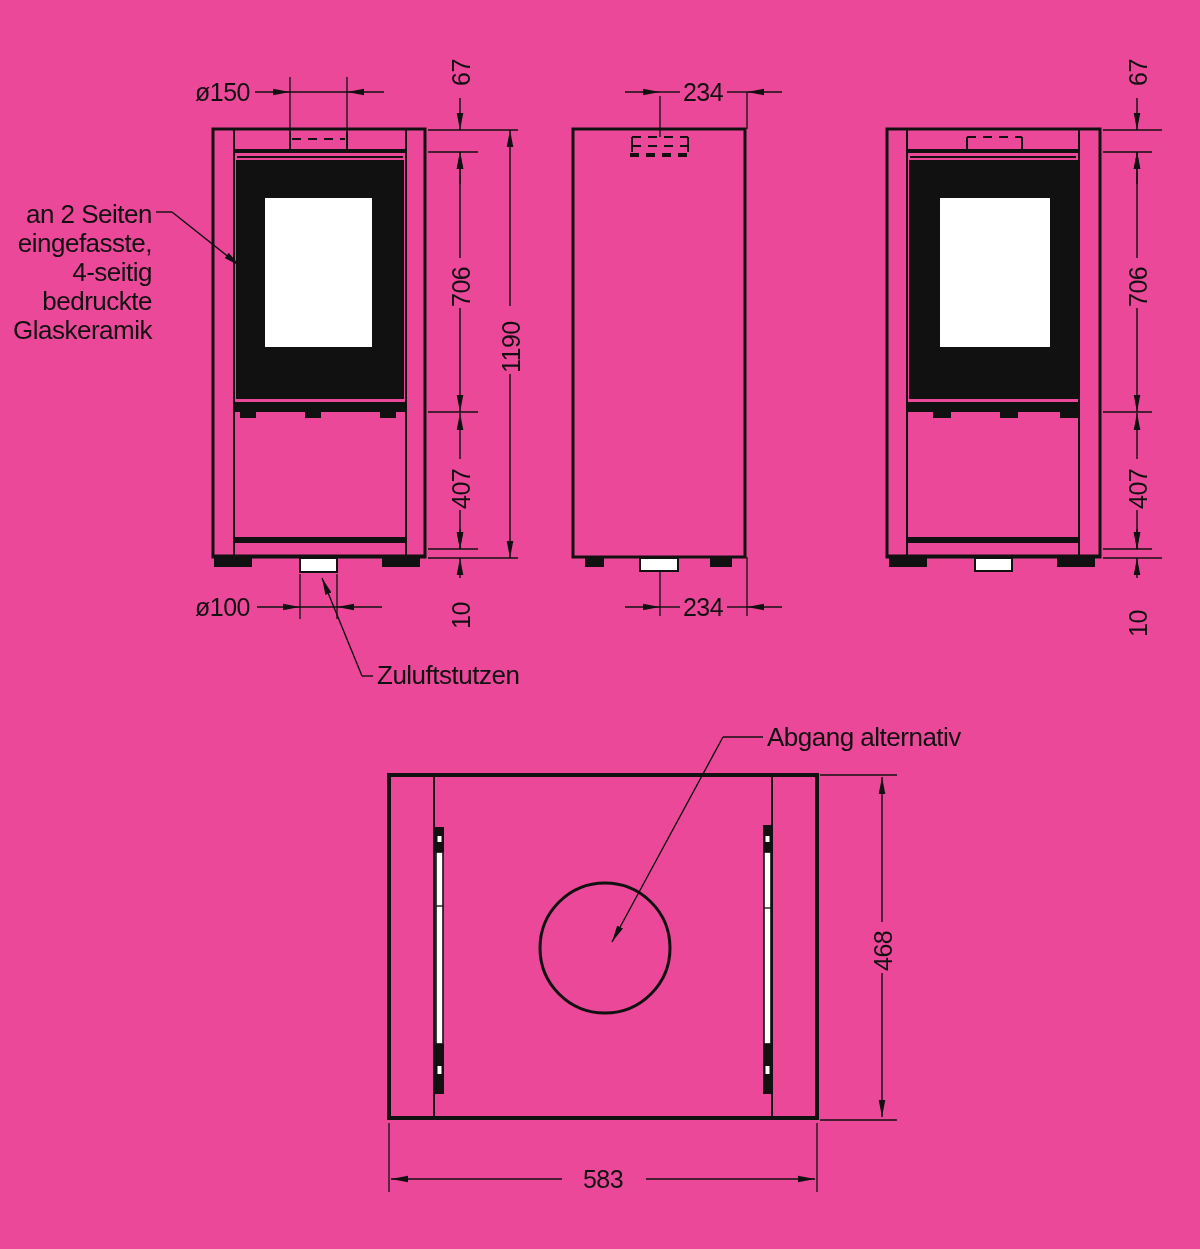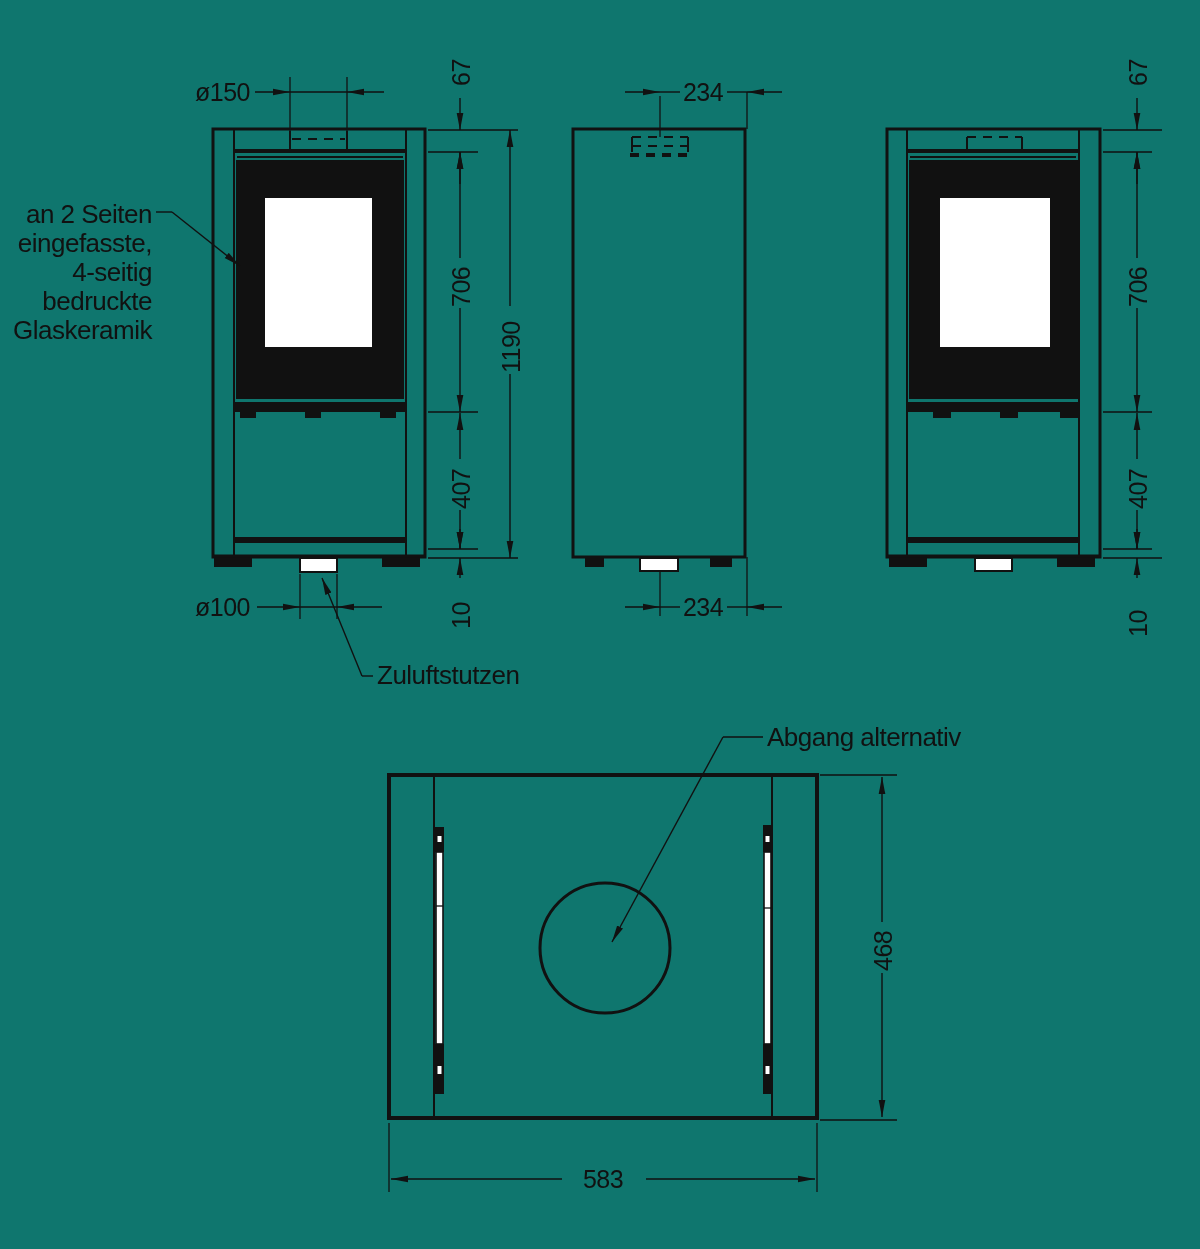--- a/index.html
+++ b/index.html
@@ -1,17 +1,17 @@
 <!DOCTYPE html>
 <html><head>
 <meta charset="utf-8">
 <title>Technical drawing</title>
 <style>
   html,body{margin:0;padding:0;background:#ffffff;}
-  .stage{width:1200px;height:1249px;position:relative;background:#0f766e;}
+  .stage{width:1200px;height:1249px;position:relative;background:#ec4899;}
   svg{display:block;}
   .ln{stroke:#111;fill:none;stroke-width:2;}
   .s3{stroke-width:3;}
   .s4{stroke-width:4;}
   .thin{stroke:#111;fill:none;stroke-width:1.3;}
   .dim{stroke:#111;fill:none;stroke-width:1.4;}
   .dash{stroke-dasharray:9 7;}
   .blk{fill:#111;stroke:none;}
   .wht{fill:#fff;stroke:none;}
   .outl{fill:#fff;stroke:#111;stroke-width:2;}

